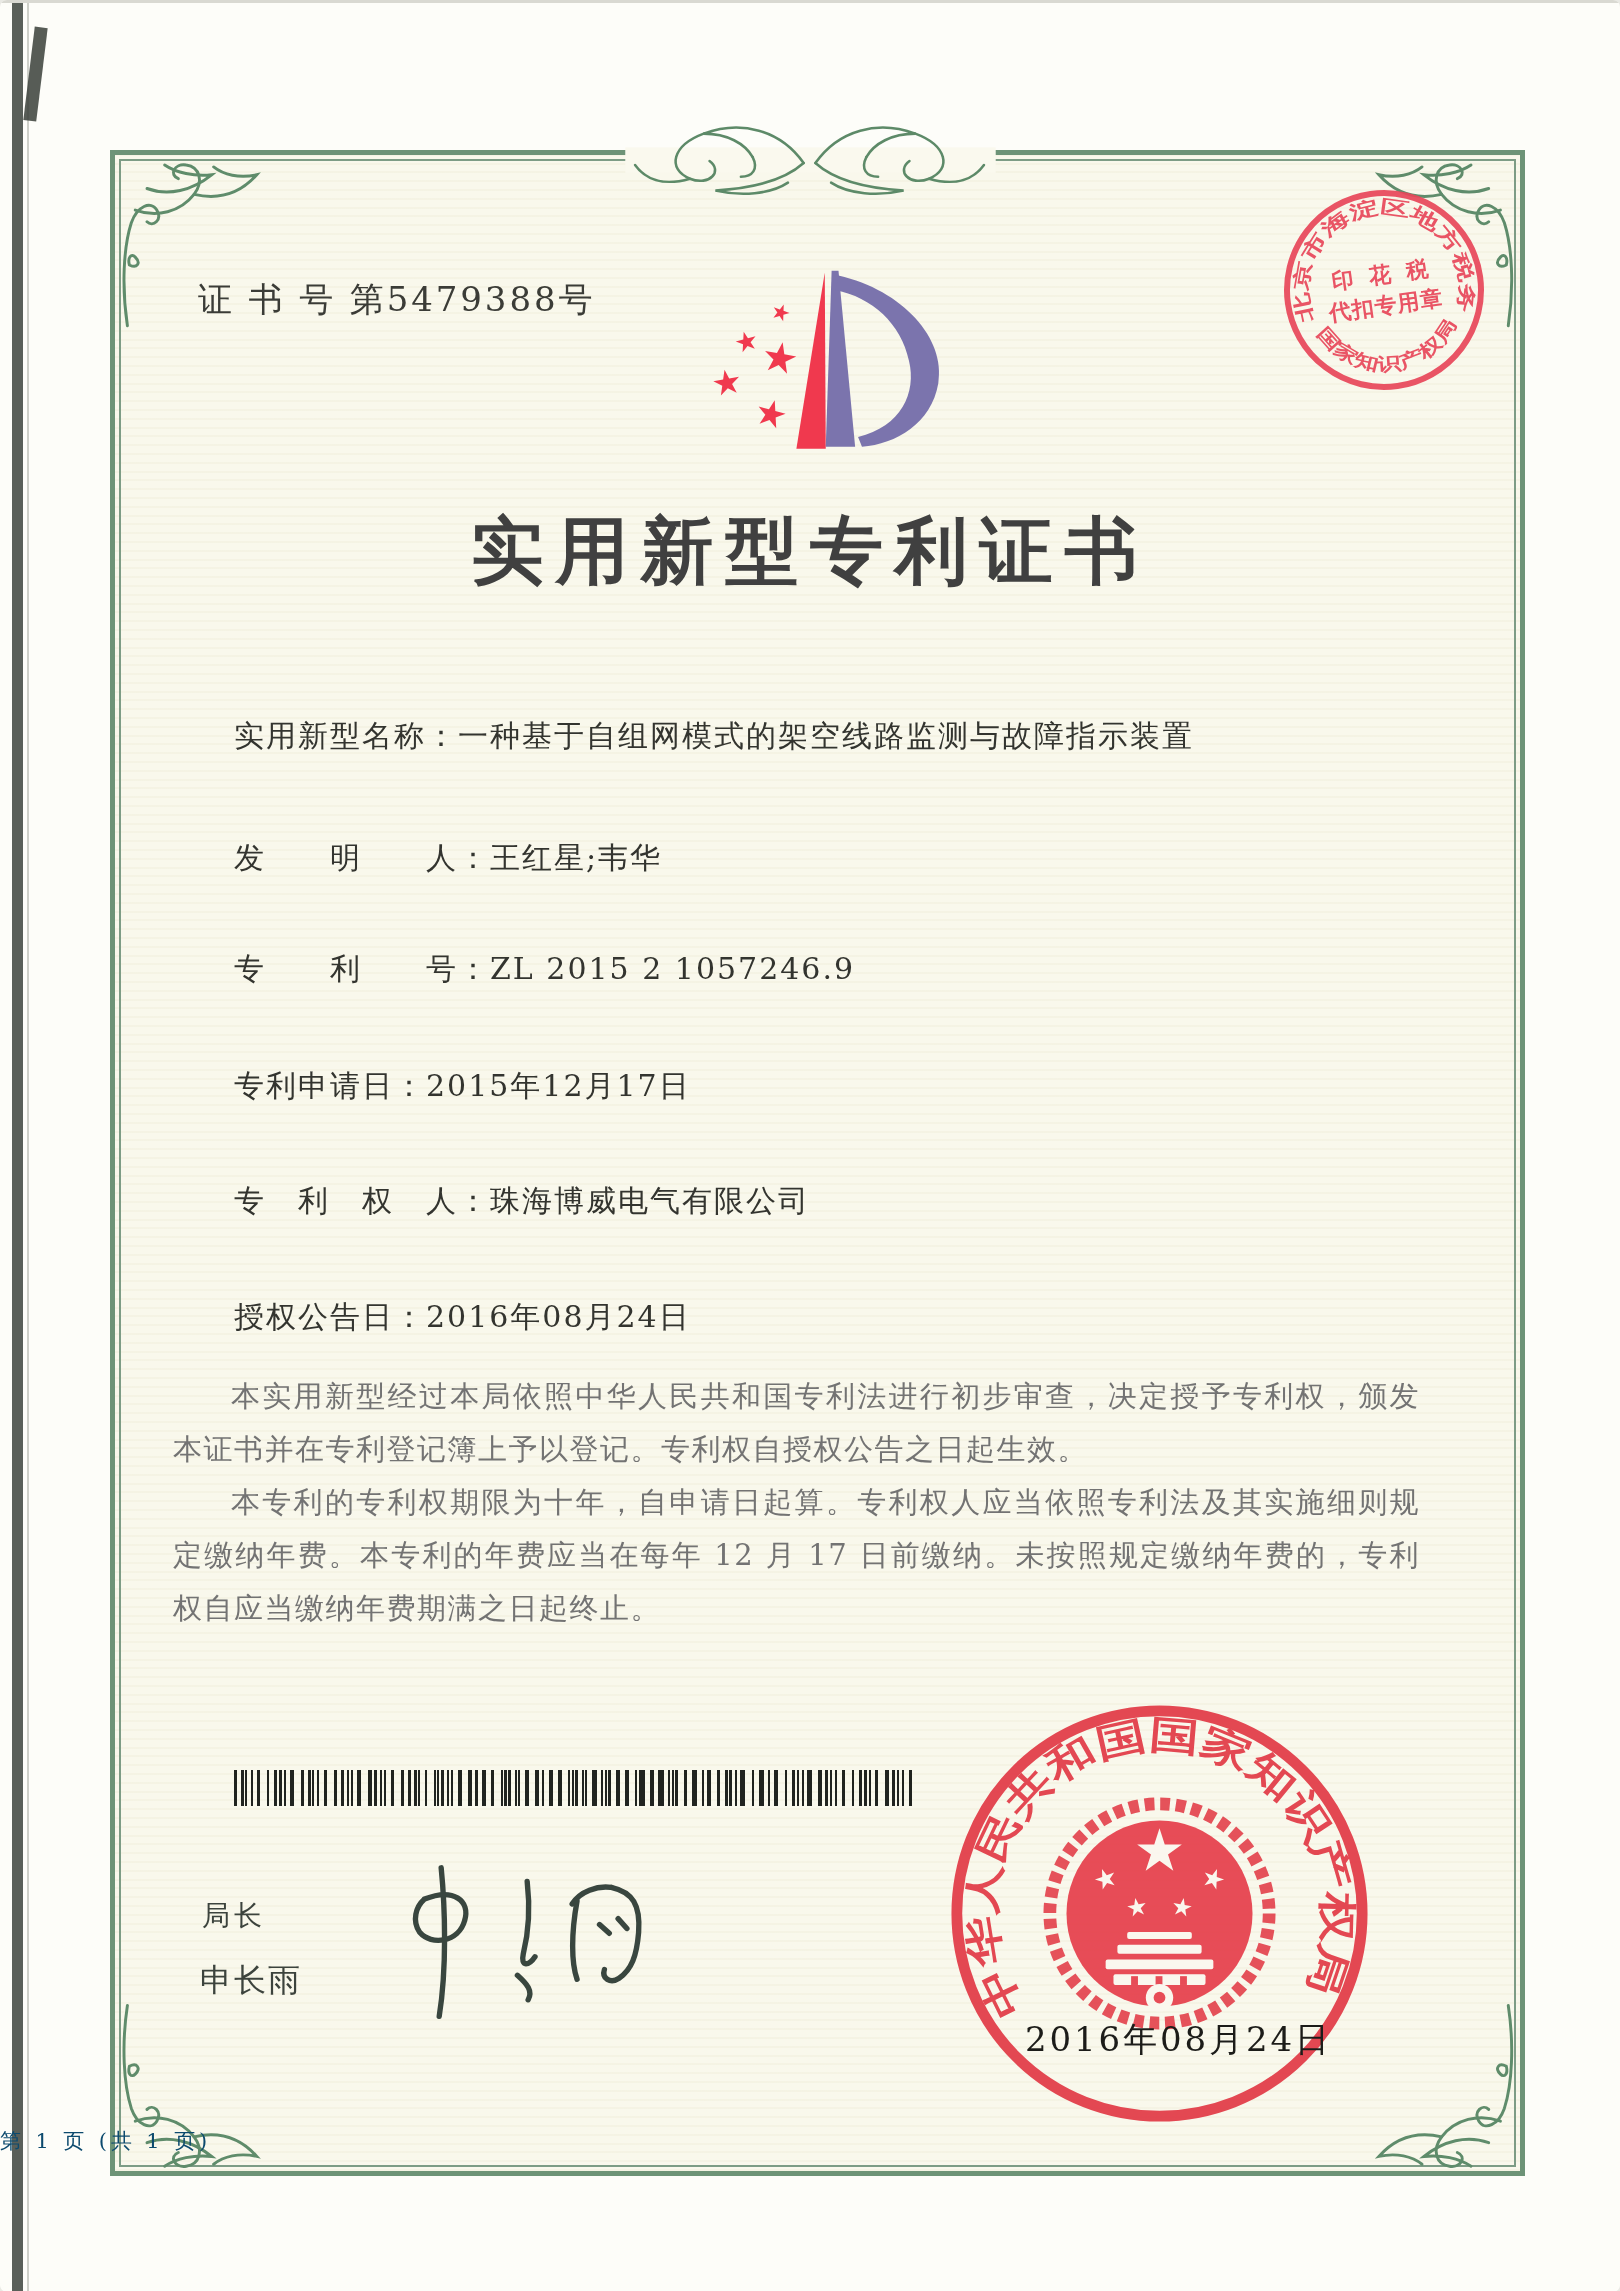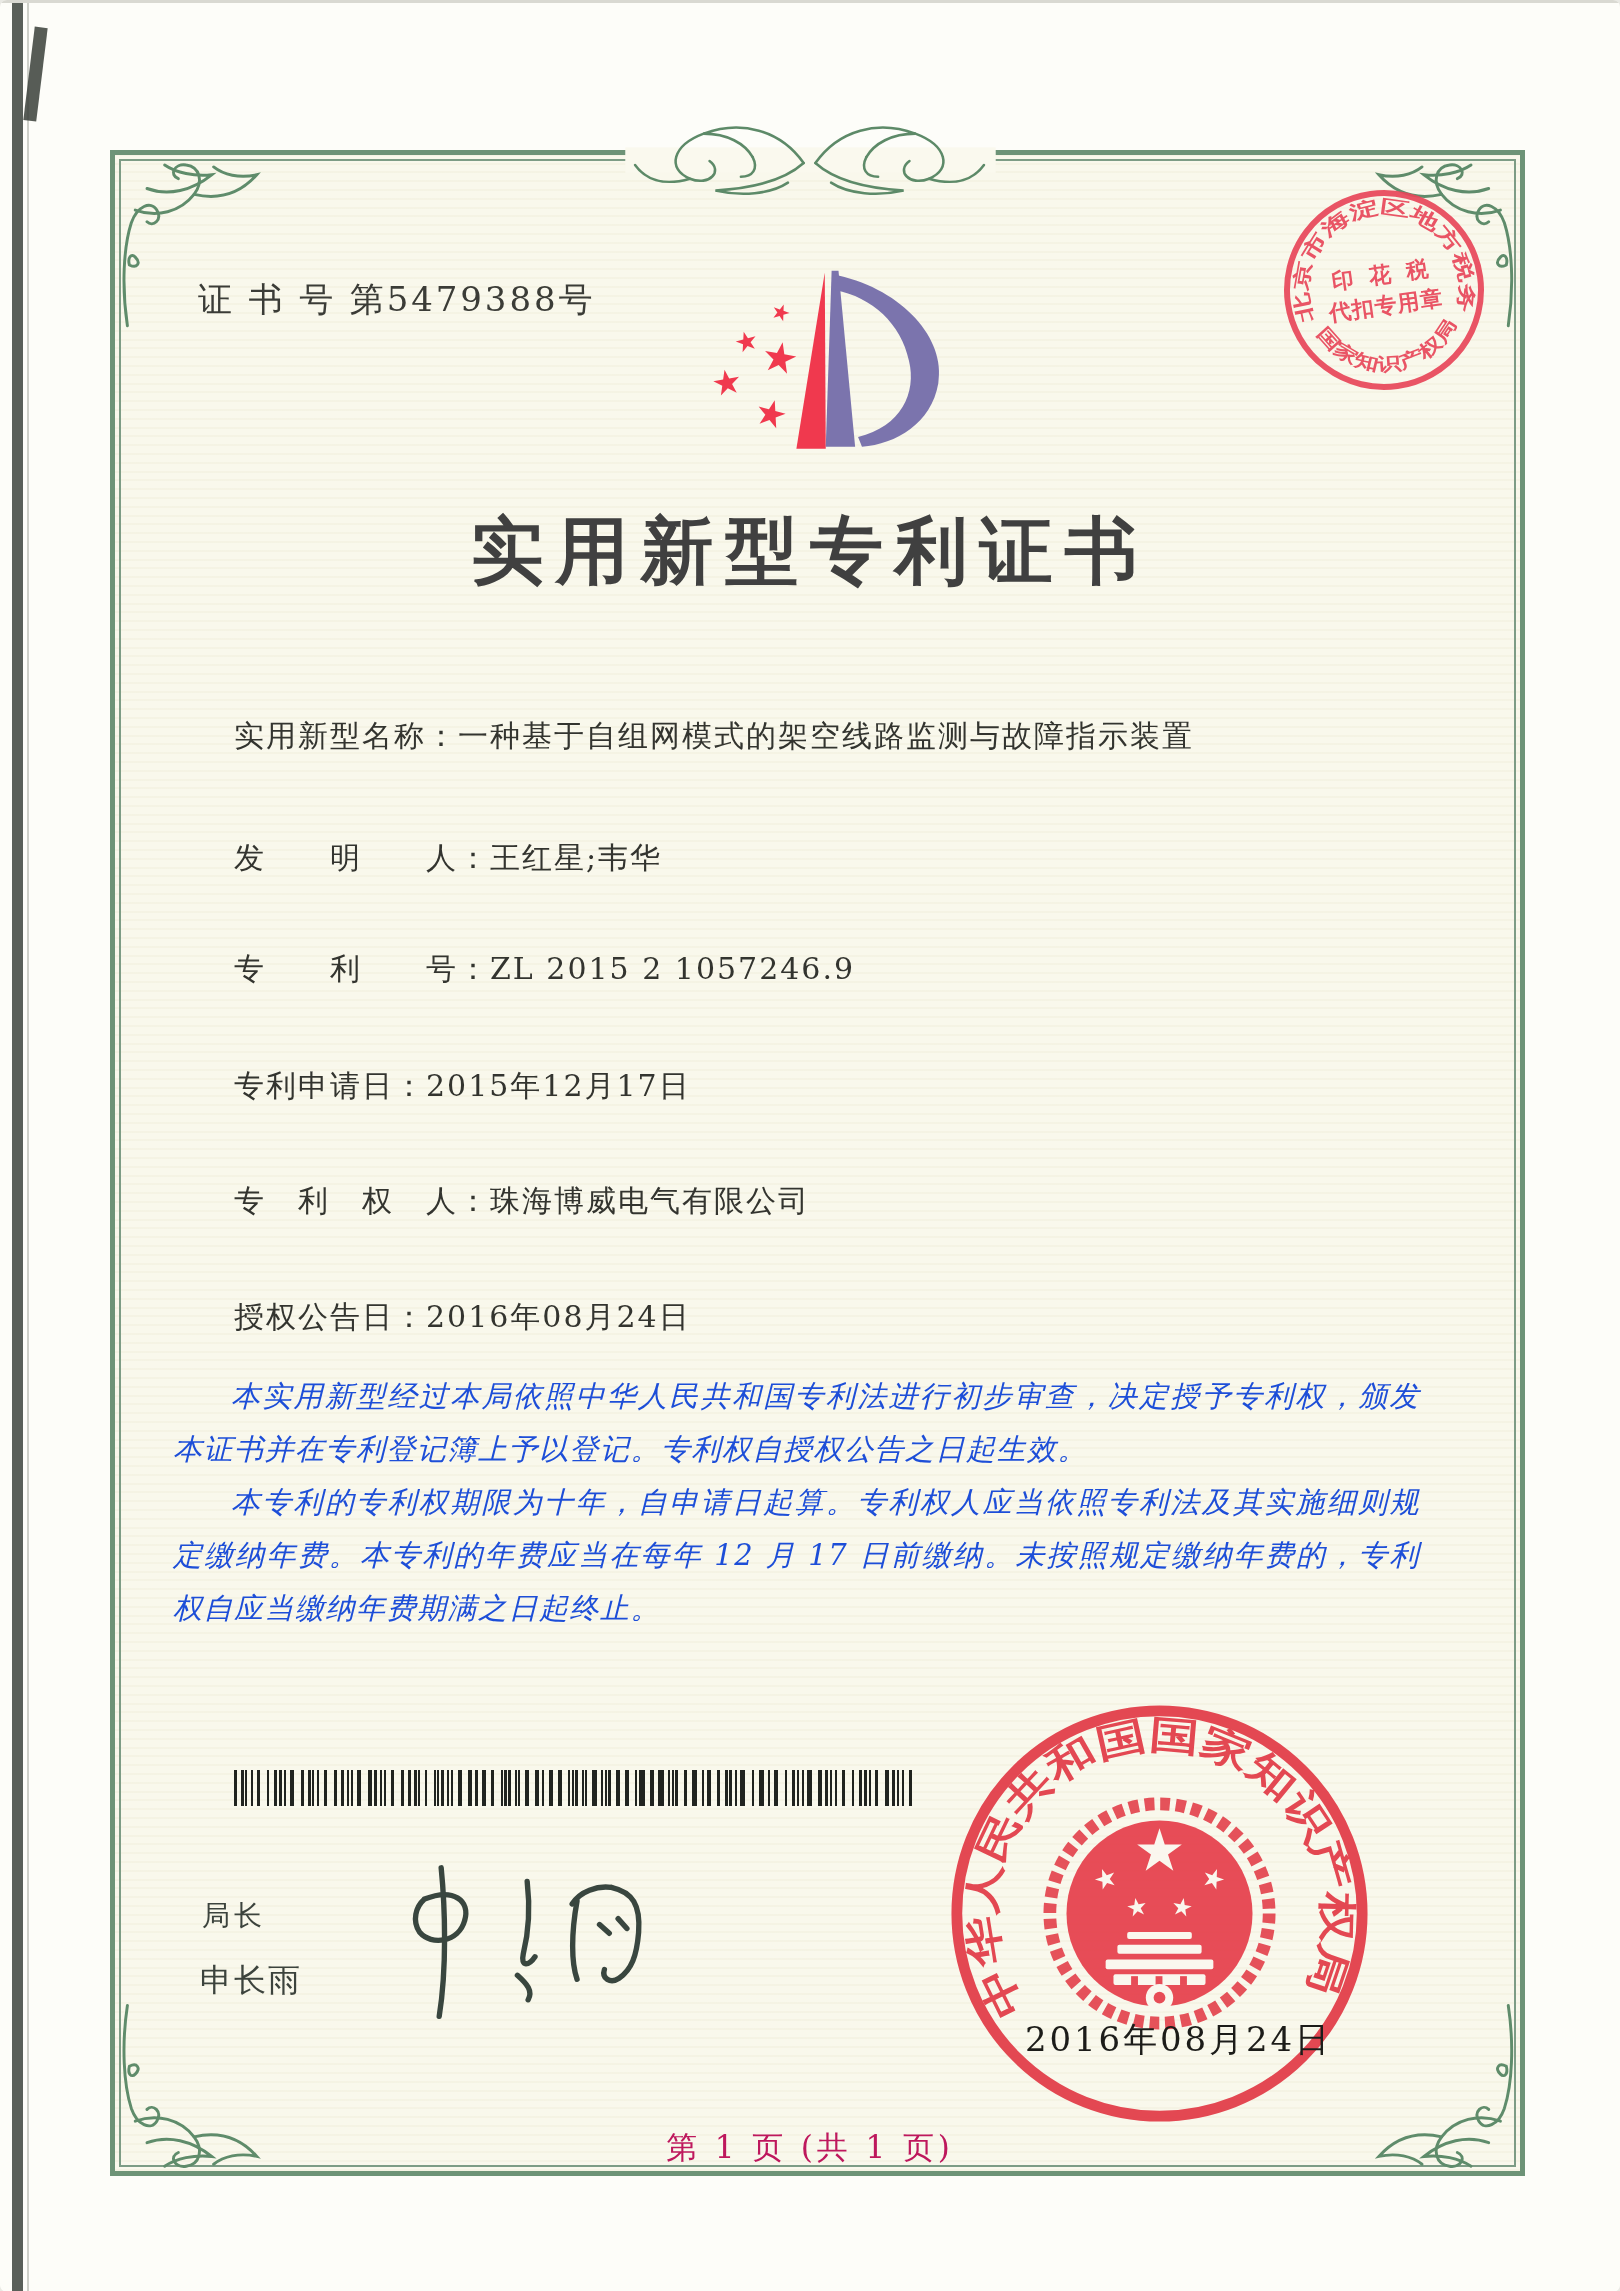--- a/index.html
+++ b/index.html
@@ -29,35 +29,35 @@
   
   .cert-no{position:absolute;left:198px;top:277px;font-size:34px;color:#3b3c37;letter-spacing:2.9px;white-space:nowrap;}
   .logo{position:absolute;left:676px;top:246px;width:323px;height:247px;}
   .tax-stamp{position:absolute;left:1279px;top:185px;width:210px;height:210px;opacity:.92;}
   .doc-title{position:absolute;left:0;top:503px;width:100%;text-align:center;
     font-size:73px;font-weight:bold;color:#404040;letter-spacing:11.8px;white-space:nowrap;}
   .field-row{position:absolute;left:192px;font-size:30px;color:#33342f;letter-spacing:2px;white-space:nowrap;margin-left:42px;}
   .field-row .f-label{color:#33342f;}
   .field-row .f-value{color:#33342f;}
   .body-text{position:absolute;left:173px;top:1370px;width:1247px;
-    font-size:29px;line-height:53px;color:#1d4ed8;letter-spacing:1.5px;text-align:justify;font-style:italic;}
+    font-size:29px;line-height:53px;color:#737373;letter-spacing:1.5px;text-align:justify;}
   .body-text p{margin:0;text-indent:2em;}
   .barcode{position:absolute;left:234px;top:1770px;width:680px;height:36px;
     background-image:
       repeating-linear-gradient(90deg,#20231f 0 2px,rgba(0,0,0,0) 2px 6.9px,#20231f 6.9px 9.8px,rgba(0,0,0,0) 9.8px 16.7px),
       repeating-linear-gradient(90deg,#20231f 0 2.9px,rgba(0,0,0,0) 2.9px 10.8px,#20231f 10.8px 12.7px,rgba(0,0,0,0) 12.7px 22.5px);
   }
   .signer-title{position:absolute;left:202px;top:1897px;font-size:28px;color:#3c433d;
     font-family:"Liberation Sans","DejaVu Sans",sans-serif;letter-spacing:3.9px;}
   .signer-name{position:absolute;left:200px;top:1959px;font-size:32px;color:#3c433d;
     font-family:Liberation Serif, serif;letter-spacing:2px;}
   .signature{position:absolute;left:380px;top:1860px;width:267px;height:174px;}
   .office-seal{position:absolute;left:949px;top:1703px;width:421px;height:421px;opacity:.93;}
   .seal-date{position:absolute;left:1025px;top:2017px;font-size:34px;color:#1c1c19;letter-spacing:2.9px;white-space:nowrap;z-index:5;}
-  .footer-page{position:absolute;left:0;top:2127px;width:100%;text-align:center;font-size:31px;color:#be185d;letter-spacing:3.9px;}
+  .footer-page{position:absolute;left:0;top:2127px;width:100%;font-size:21px;color:#0c4a6e;letter-spacing:3.9px;}
 </style>
 </head>
 <body>
 
 <div class="page">
 
   <div class="scan-strip"></div>
   <div class="scan-strip2"></div>
   <div class="scan-blob"></div>
   <div class="scan-topline"></div>

